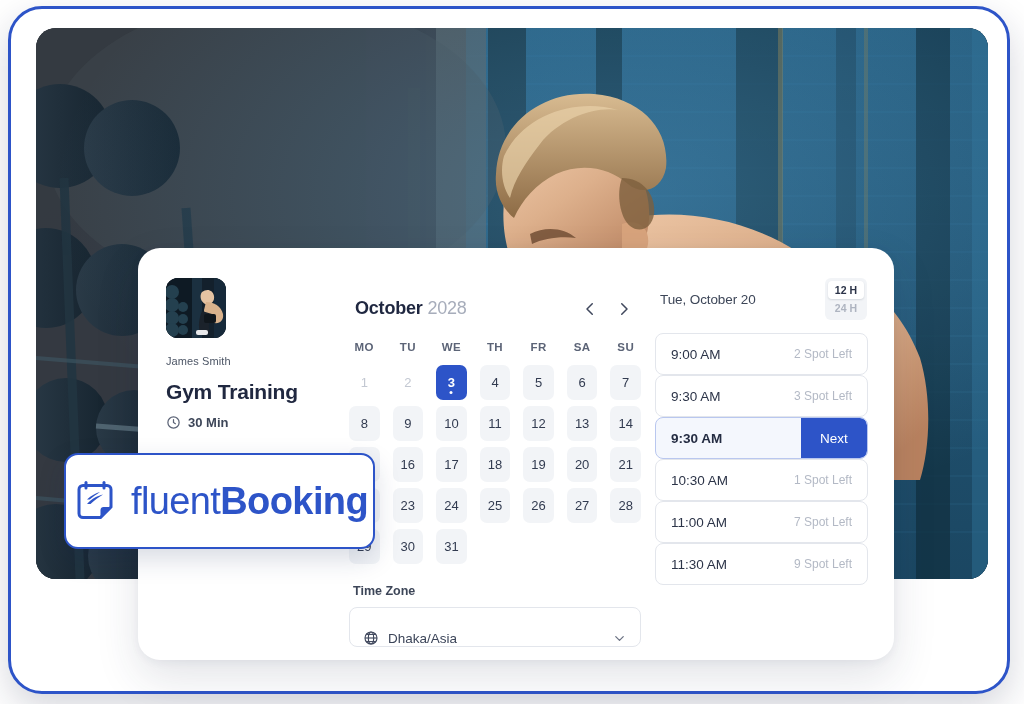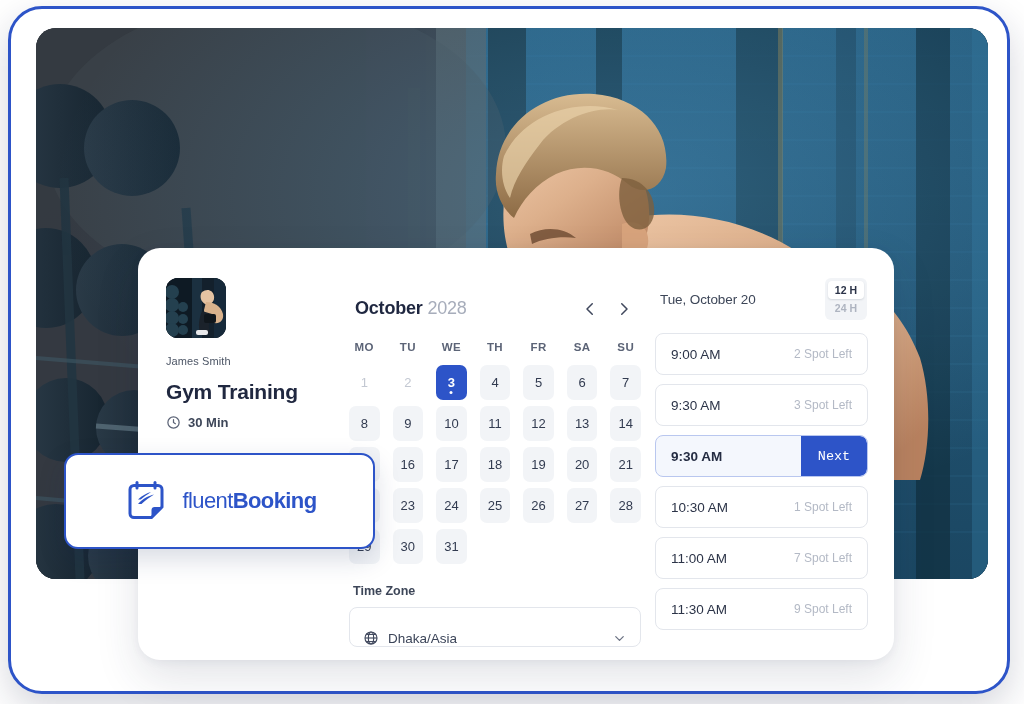--- a/index.html
+++ b/index.html
@@ -217,21 +217,21 @@
     background: transparent;
     color: #aeb4c0;
     cursor: pointer;
   }
   .hfmt button.active {
     background: #ffffff;
     color: #2b3348;
     box-shadow: 0 1px 2px rgba(30,40,70,.14);
   }
 
-  .slot-list { margin-top: 13px; display: flex; flex-direction: column; gap: 9px; }
+  .slot-list { margin-top: 13px; display: flex; flex-direction: column; }
   .slot {
     height: 42px;
     border: 1px solid #e3e6ec;
     border-radius: 8px;
     background: #ffffff;
     display: flex;
     align-items: center;
     padding: 0 15px;
     cursor: pointer;
     overflow: hidden;
@@ -254,21 +254,21 @@
     font-weight: 700;
     color: #242c42;
   }
   .slot.selected .next-btn {
     flex: 0 0 66px;
     height: 100%;
     background: #2d54c8;
     color: #ffffff;
     font-size: 13.5px;
     font-weight: 400;
-    font-family: Liberation Mono, monospace;
+    font-family: Liberation Sans, sans-serif;
     border: 0;
     border-radius: 0 7px 7px 0;
     cursor: pointer;
     display: flex;
     align-items: center;
     justify-content: center;
   }
 
   
   .logo-badge {
@@ -281,21 +281,21 @@
     border: 2.5px solid #2d54c8;
     border-radius: 14px;
     display: flex;
     align-items: center;
     justify-content: center;
     gap: 12px;
     box-shadow: 0 10px 26px rgba(25,40,90,0.17);
   }
   .logo-badge .mark { width: 48px; height: 48px; display: block; flex: 0 0 48px; }
   .logo-text {
-    font-size: 22px;
+    font-size: 38px;
     color: #2d54c8;
     letter-spacing: -.6px;
     white-space: nowrap;
   }
   .logo-text .thin { font-weight: 400; }
   .logo-text .bold { font-weight: 700; }
 </style>
 </head>
 <body>
 

